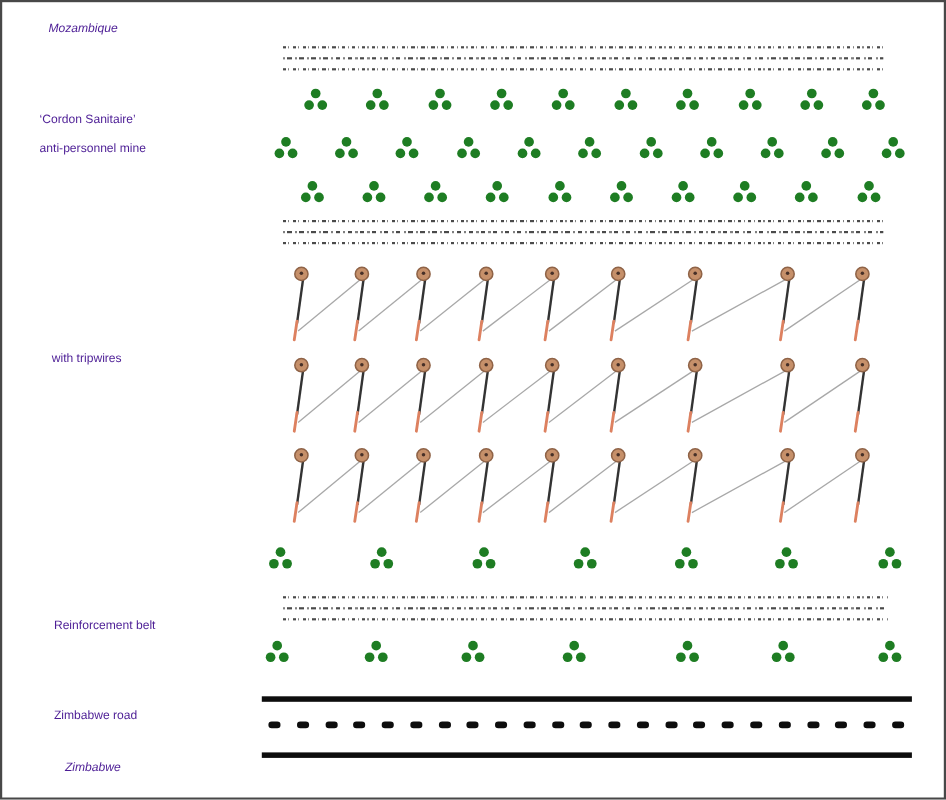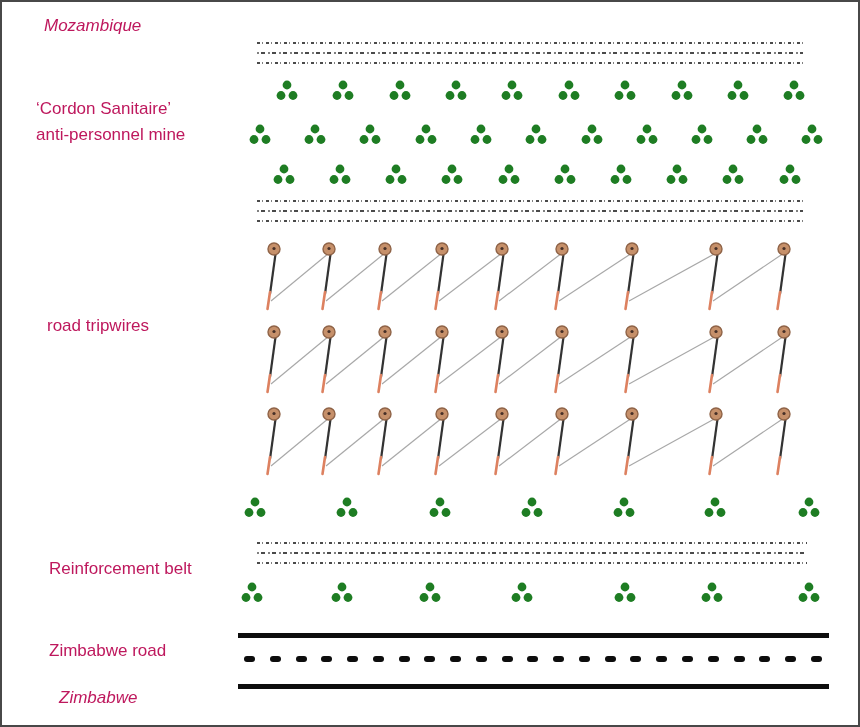--- a/index.html
+++ b/index.html
@@ -8,22 +8,22 @@
     width: 860px;
     height: 727px;
     background: #ffffff;
     border: 2px solid #484848;
     box-sizing: border-box;
     overflow: hidden;
     font-family: "Liberation Sans", sans-serif;
   }
   .label {
     position: absolute;
-    color: #be185d;
-    font-size: 17px;
+    color: #4c1d95;
+    font-size: 11px;
     line-height: 26px;
     white-space: nowrap;
   }
   .italic { font-style: italic; }
   #lbl-moz          { left: 42px;  top: 11px; }
   #lbl-cordon       { left: 34px;  top: 94px; }
   #lbl-ploughare    { left: 45px;  top: 311px; }
   #lbl-reinforcement{ left: 47px;  top: 554px; }
   #lbl-road         { left: 47px;  top: 636px; }
   #lbl-zim          { left: 57px;  top: 683px; }
@@ -40,21 +40,21 @@
 
 <div class="canvas" id="canvas">
   <div class="label italic" id="lbl-moz">Mozambique</div>
 
   <div class="label" id="lbl-cordon">
     <div>‘Cordon Sanitaire’</div>
     <div>anti-personnel mine</div>
   </div>
 
   <div class="label" id="lbl-ploughare">
-    <div>road tripwires</div>
+    <div>with tripwires</div>
   </div>
 
   <div class="label" id="lbl-reinforcement">Reinforcement belt</div>
   <div class="label" id="lbl-road">Zimbabwe road</div>
   <div class="label italic" id="lbl-zim">Zimbabwe</div>
 <div class="fence" style="left: 255px; top: 40px; width: 546px;">
       <div class="fence-line" style="margin-bottom: 8px; background: repeating-linear-gradient(90deg, rgb(74, 74, 74) 0px, rgb(74, 74, 74) 3px, transparent 3px, transparent 5px, rgba(74, 74, 74, 0.7) 5px, rgba(74, 74, 74, 0.7) 6px, transparent 6px, transparent 9px);"></div>
       <div class="fence-line" style="margin-bottom: 8px; background: repeating-linear-gradient(90deg, rgba(74, 74, 74, 0.7) 0px, rgba(74, 74, 74, 0.7) 2px, transparent 2px, transparent 4px, rgb(74, 74, 74) 4px, rgb(74, 74, 74) 8px, transparent 8px, transparent 11px);"></div>
       <div class="fence-line" style="margin-bottom: 8px; background: repeating-linear-gradient(90deg, rgb(74, 74, 74) 0px, rgb(74, 74, 74) 3px, transparent 3px, transparent 5px, rgba(74, 74, 74, 0.7) 5px, rgba(74, 74, 74, 0.7) 6px, transparent 6px, transparent 9px);"></div>
     </div>

